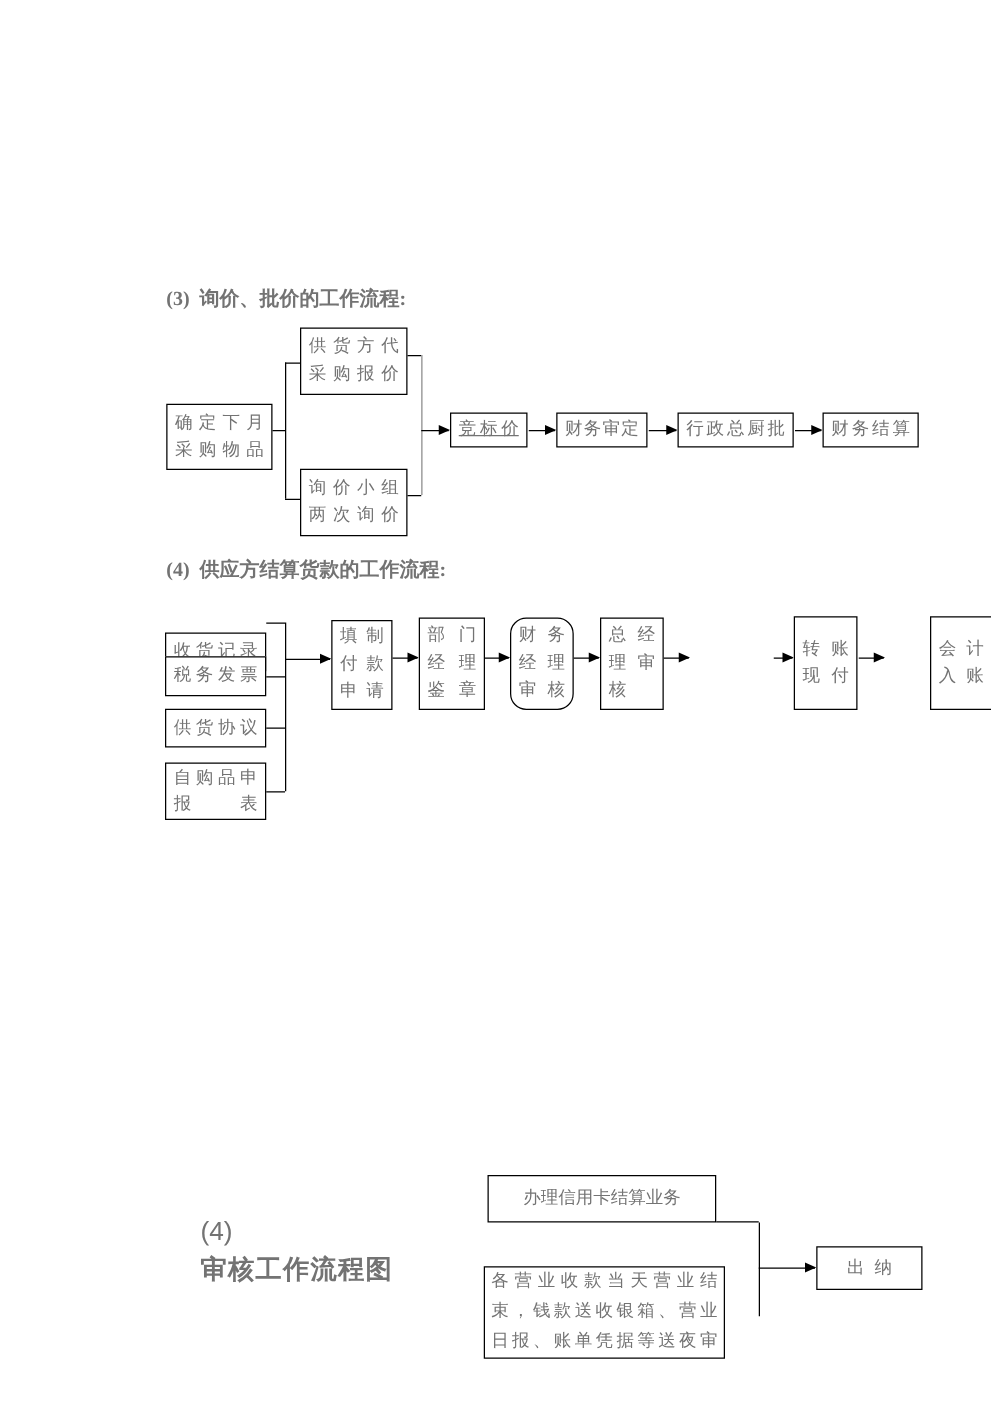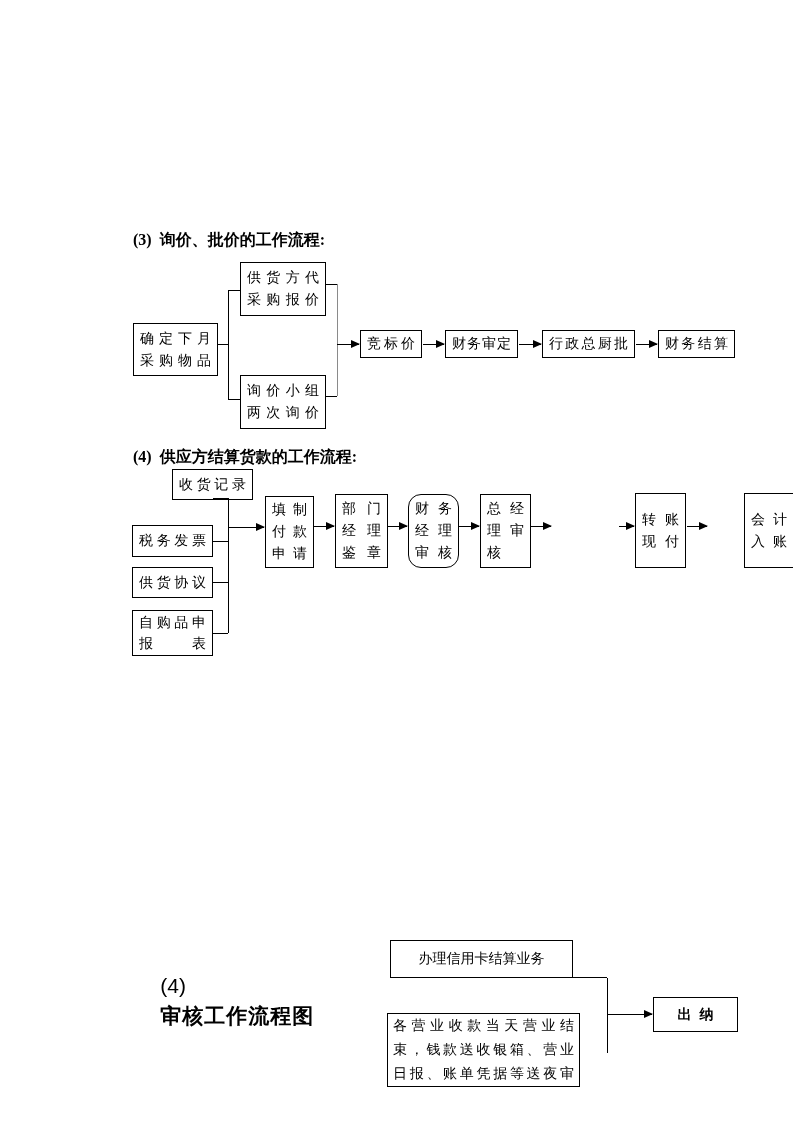--- a/index.html
+++ b/index.html
@@ -1,21 +1,21 @@
 <!DOCTYPE html>
 <html><head>
 <meta charset="utf-8">
 <style>
   html, body { margin: 0; padding: 0; background: #ffffff; }
   .page {
     position: relative;
     width: 793px;
     height: 1101px;
     background: #ffffff;
-    color: #000000;
+    color: #737373;
     font-family: "Liberation Serif", serif;
     overflow: hidden;
   }
   .h-small {
     position: absolute;
     font-size: 16px;
     font-weight: bold;
     white-space: pre;
     line-height: 22px;
   }
@@ -42,21 +42,21 @@
   .fbox .ln {
     display: block;
     padding: 0 6px;
     line-height: 22px;
     text-align: justify;
     text-align-last: justify;
   }
   .fbox.center .ln { text-align: center; text-align-last: center; }
   .fbox.lh21 .ln { line-height: 21px; }
   .fbox.lh24 .ln { line-height: 24px; padding: 0 5px; }
-  .fbox.spread2 .ln { letter-spacing: 8px; padding-left: 14px; font-weight: bold; }
+  .fbox.spread2 .ln { letter-spacing: 8px; padding-left: 14px; }
   .hl { position: absolute; height: 0; border-top: 1px solid #000000; }
   .vl { position: absolute; width: 0; border-left: 1px solid #000000; }
   .vl-gray { border-left-color: #8a8a8a; }
   .arrow { position: absolute; height: 1px; background: #000000; }
   .arrow::after {
     content: "";
     position: absolute;
     right: -1px;
     top: -4px;
     width: 0; height: 0;
@@ -88,39 +88,39 @@
   <div class="hl" style="left:218px; top:344px; width:10px;"></div>
   <div class="vl" style="left:228px; top:290px; height:109px;"></div>
   <div class="hl" style="left:228px; top:290px; width:12px;"></div>
   <div class="hl" style="left:228px; top:399px; width:12px;"></div>
 
   <div class="hl" style="left:326px; top:284px; width:11px;"></div>
   <div class="hl" style="left:326px; top:396px; width:11px;"></div>
   <div class="vl vl-gray" style="left:337px; top:284px; height:112px;"></div>
   <div class="arrow" style="left:337px; top:344px; width:22px;"></div>
 
-  <div class="fbox" style="left:360px; top:330px; width:62px; height:28px;">
+  <div class="fbox" style="left:360px; top:330px; width:62px; height:28px;text-decoration:underline;">
     <span class="ln">竞标价</span>
   </div>
   <div class="arrow" style="left:423px; top:344px; width:21px;"></div>
   <div class="fbox" style="left:445px; top:330px; width:73px; height:28px;">
     <span class="ln">财务审定</span>
   </div>
   <div class="arrow" style="left:519px; top:344px; width:22px;"></div>
   <div class="fbox" style="left:542px; top:330px; width:93px; height:28px;">
     <span class="ln">行政总厨批</span>
   </div>
   <div class="arrow" style="left:636px; top:344px; width:21px;"></div>
   <div class="fbox" style="left:658px; top:330px; width:77px; height:28px;">
     <span class="ln">财务结算</span>
   </div>
 
   <div class="h-small" style="left:133px; top:446px;">(4)  供应方结算货款的工作流程:</div>
 
-  <div class="fbox" style="left:132px; top:469px; width:81px; height:31px;margin-left:40px;">
+  <div class="fbox" style="left:132px; top:506px; width:81px; height:31px;">
     <span class="ln">收货记录</span>
   </div>
   <div class="fbox" style="left:132px; top:525px; width:81px; height:32px;">
     <span class="ln">税务发票</span>
   </div>
   <div class="fbox" style="left:132px; top:567px; width:81px; height:31px;">
     <span class="ln">供货协议</span>
   </div>
   <div class="fbox lh21" style="left:132px; top:610px; width:81px; height:46px;">
     <span class="ln">自购品申</span>

